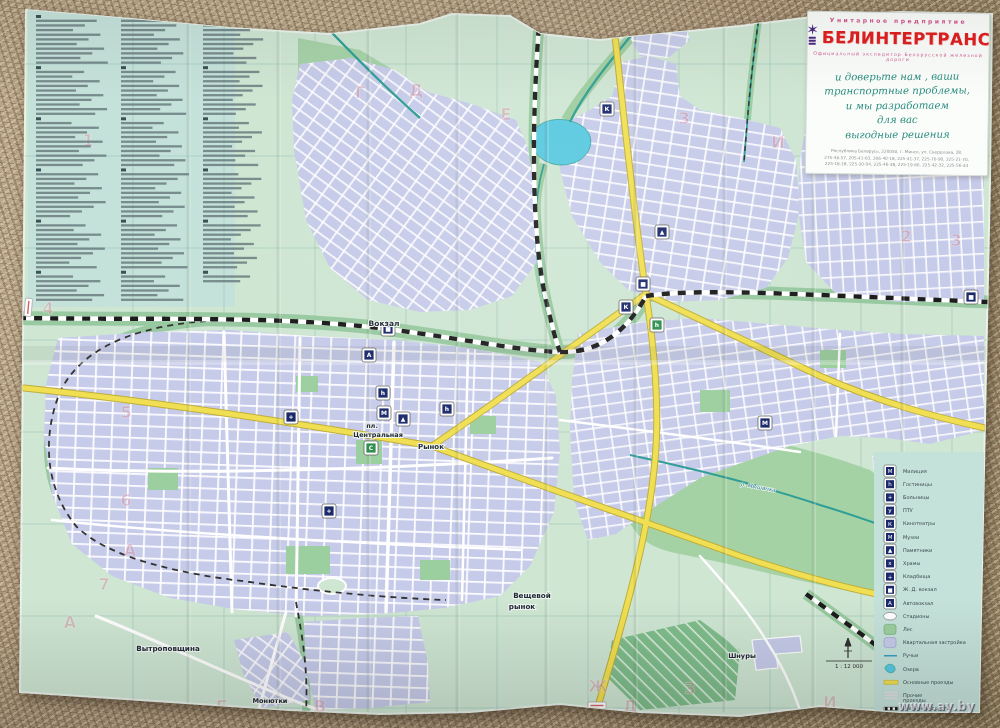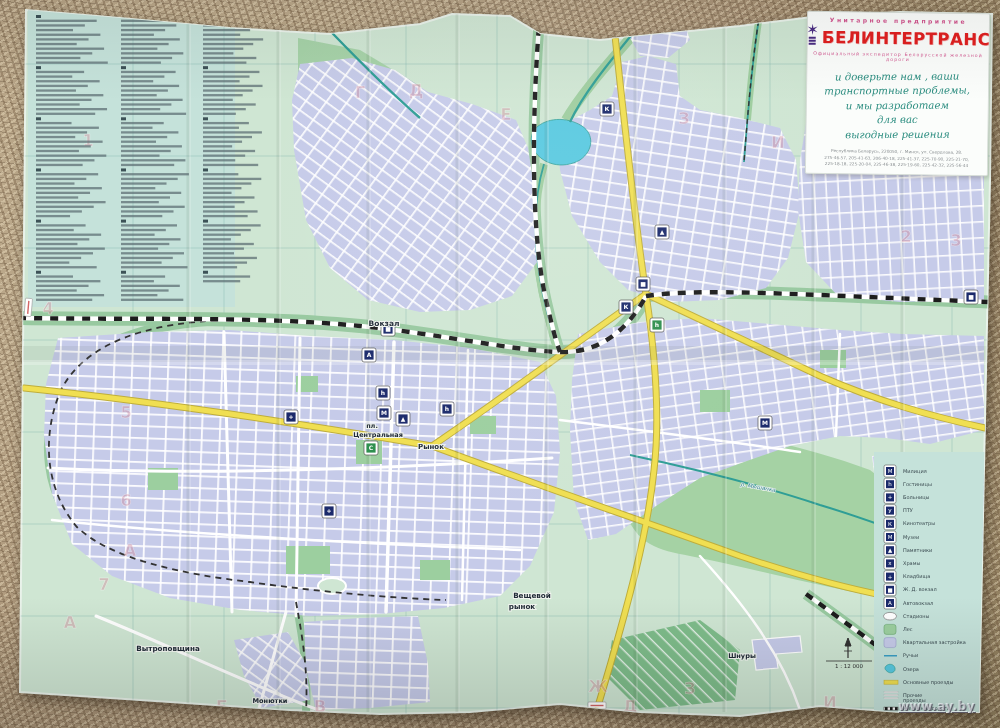--- a/index.html
+++ b/index.html
@@ -35,21 +35,21 @@
   .ad-brand{font-size:16.5px;font-weight:bold;color:#e02020;letter-spacing:.5px;
     text-shadow:.6px .6px 0 #f2b1b1;}
   .ad-sub{font-size:4.6px;letter-spacing:1.1px;color:#d2568f;margin-top:1px;}
   .ad-slogan{margin-top:8px;color:#2f8f82;font-family:"DejaVu Serif", serif;
     font-style:italic;font-size:10.2px;line-height:1.42;transform:rotate(-1.2deg);}
   .ad-slogan div{white-space:nowrap;}
   .ad-address{margin-top:7px;font-size:4.2px;color:#8a8f92;line-height:1.5;}
   .watermark{
     position:absolute;left:898px;top:699px;z-index:45;font-size:12px;font-weight:bold;
     color:rgba(250,250,255,.55);text-shadow:1px 1px 1px rgba(60,55,70,.8);
-    letter-spacing:.5px;pointer-events:none;text-decoration:underline;
+    letter-spacing:.5px;pointer-events:none;
   }
 </style>
 </head>
 <body>
 
 <div id="scene">
 
 <svg id="map-svg" viewBox="0 0 1000 728" width="1000" height="728">
   <defs>
     <clipPath id="paperClip">

